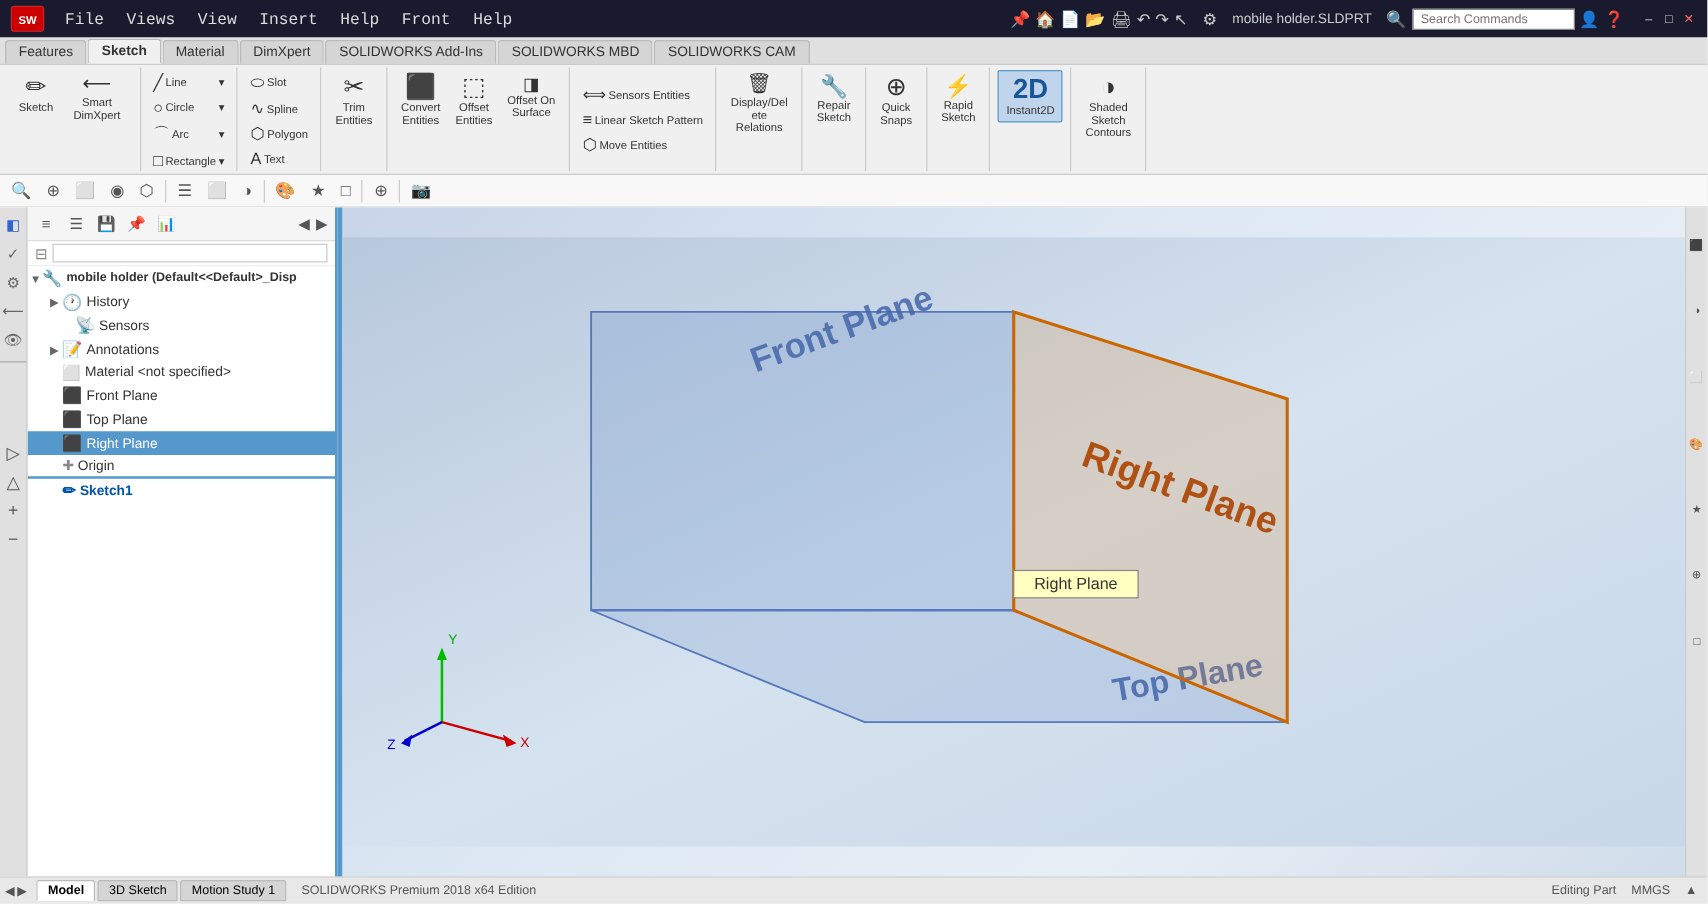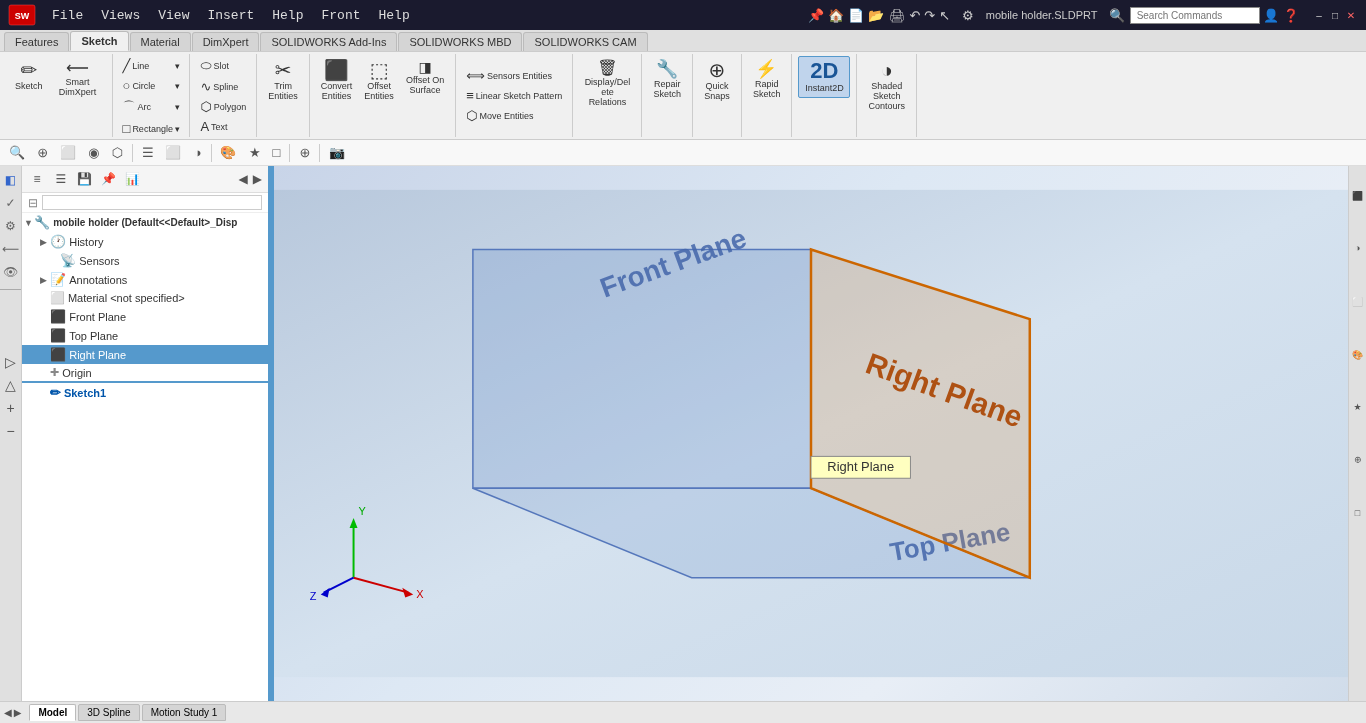--- a/index.html
+++ b/index.html
@@ -459,16 +459,24 @@
 </div>
 
 <div id="bottom-bar">
 
   <div style="display:flex; align-items:center; padding:0 4px; gap:2px;">
     <span style="cursor:pointer; font-size:10px; color:#555;">◀</span>
     <span style="cursor:pointer; font-size:10px; color:#555;">▶</span>
   </div>
   <div id="model-tabs">
     <div class="model-tab active">Model</div>
-    <div class="model-tab">3D Spline</div>
+    <div class="model-tab">3D Sketch</div>
     <div class="model-tab">Motion Study 1</div>
   </div>
+  <div id="status-bar">
+    <span style="font-size:10px; color:#555;">SOLIDWORKS Premium 2018 x64 Edition</span>
+    <div id="status-right">
+      <span>Editing Part</span>
+      <span>MMGS</span>
+      <span>▲</span>
+    </div>
+  </div>
 </div>
 
 </body></html>

